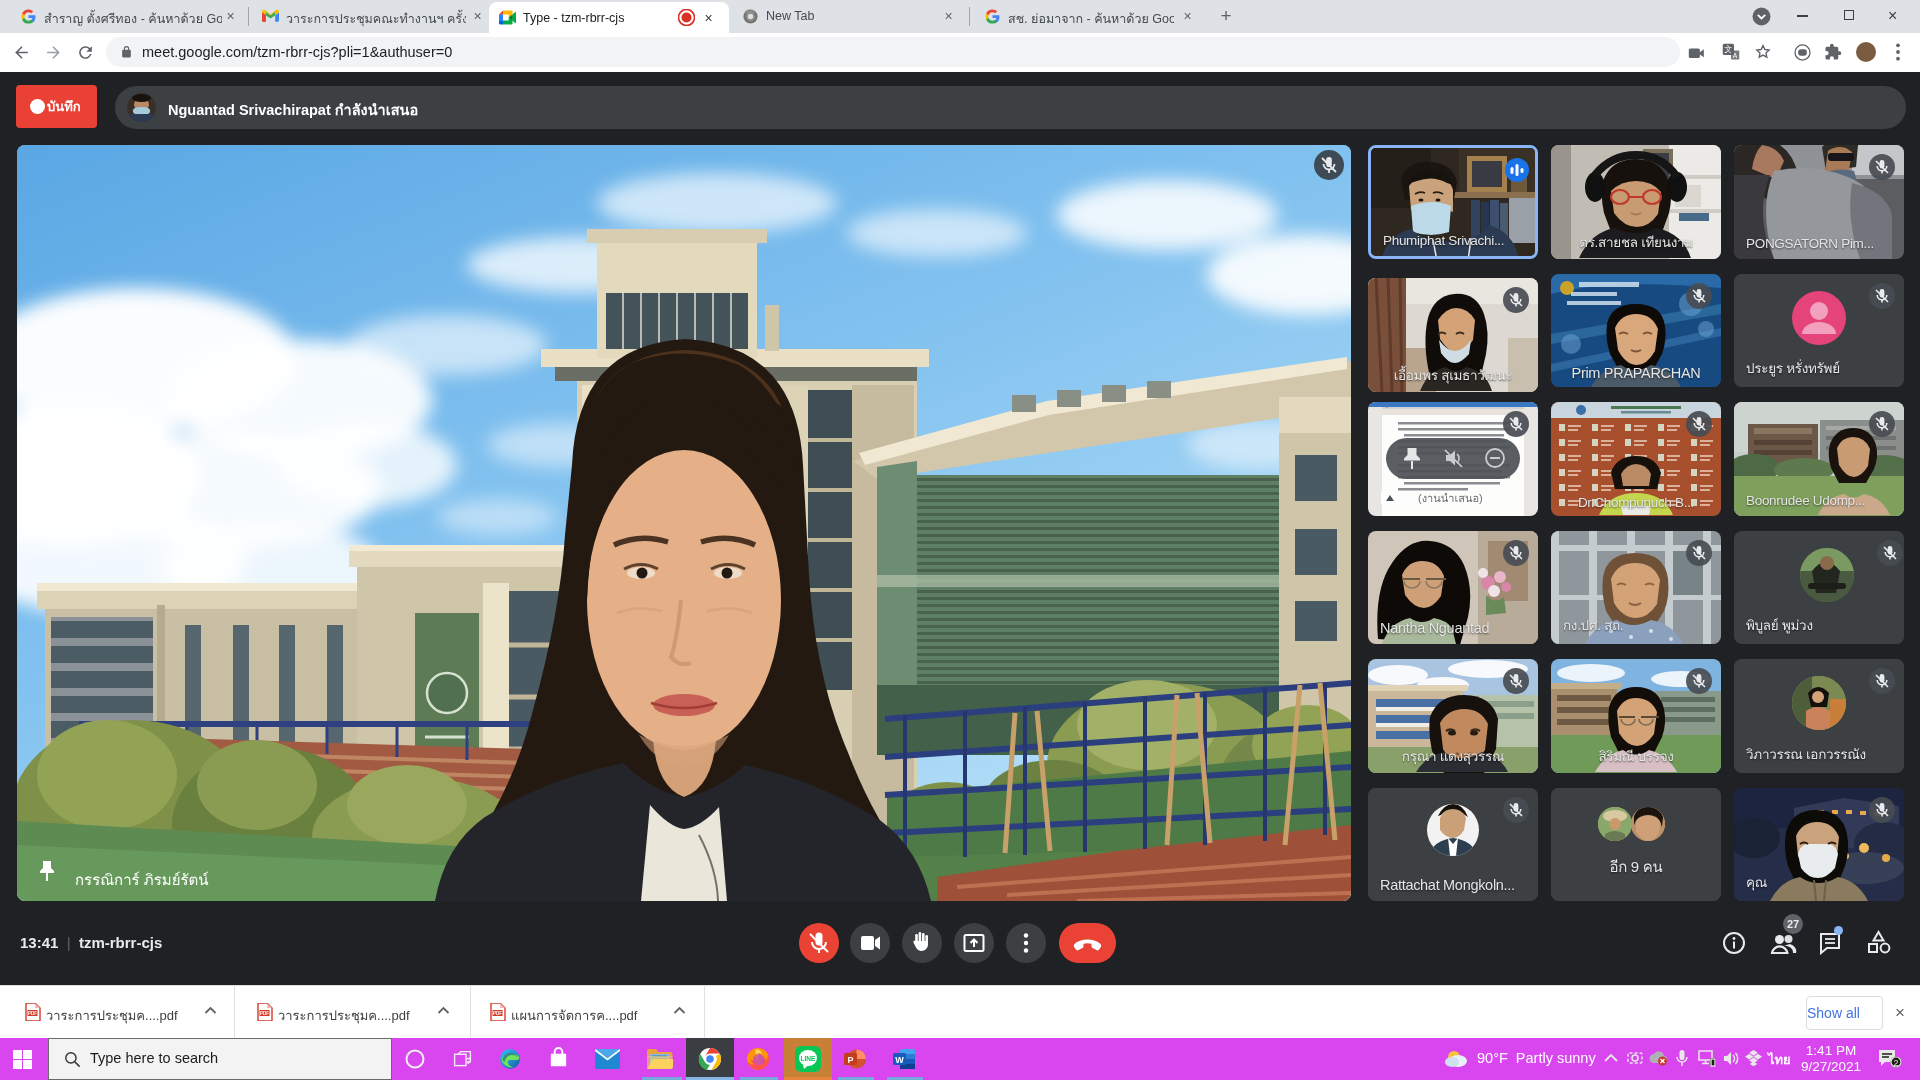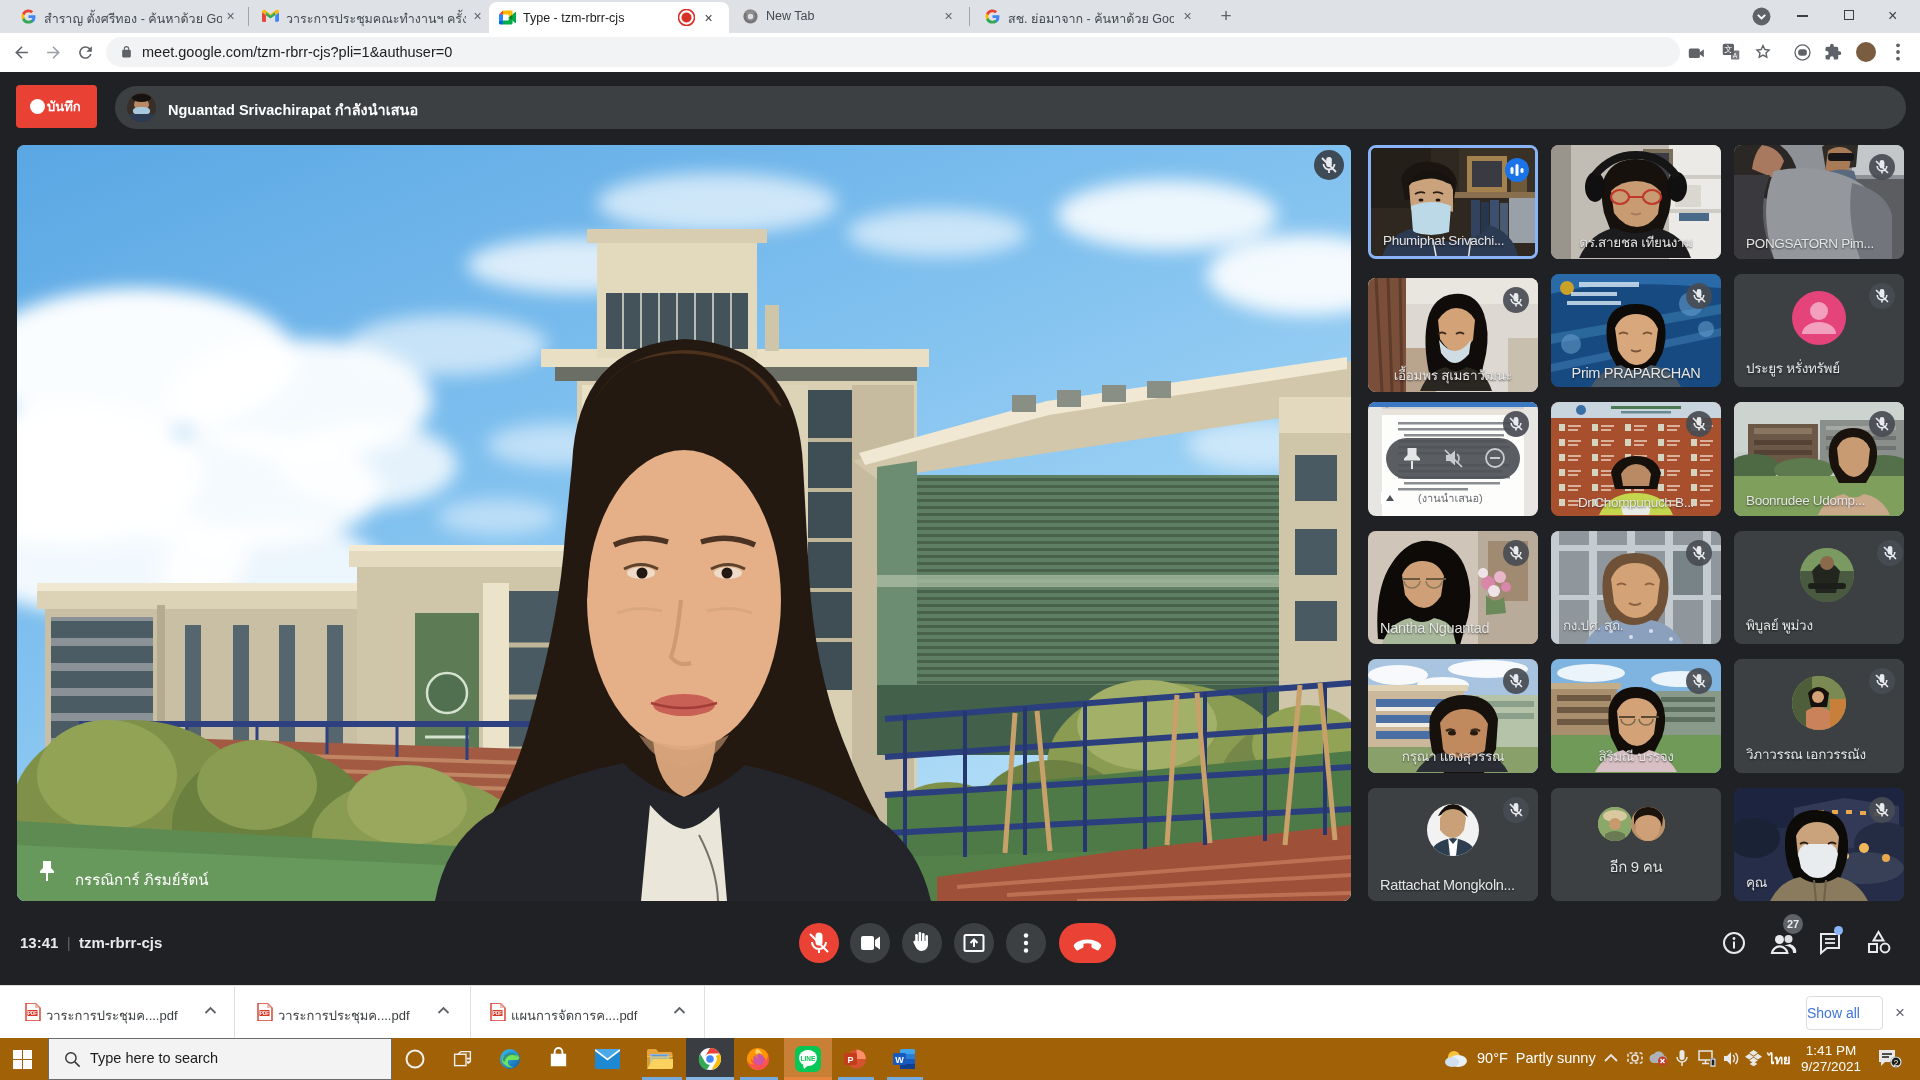--- a/index.html
+++ b/index.html
@@ -28,21 +28,21 @@
 .tname{position:absolute;left:10px;bottom:6px;color:#e5e5e5;font-size:13.5px;font-weight:normal;white-space:nowrap;max-width:152px;overflow:hidden;text-shadow:0 1px 2px rgba(0,0,0,.6);letter-spacing:-0.3px}
 
 #botbar{position:absolute;left:0;top:901px;width:1920px;height:84px;background:#202124}
 #meetcode{position:absolute;left:20px;top:33px;color:#e8eaed;font-size:15px;font-weight:bold}
 
 #dlbar{position:absolute;left:0;top:985px;width:1920px;height:53px;background:#fff;border-top:1px solid #e0e0e0}
 .dlitem{position:absolute;top:0;height:52px;font-size:13px;color:#3c4043}
 .dlsep{position:absolute;top:0;width:1px;height:52px;background:#e0e0e0}
 #showall{position:absolute;left:1806px;top:10px;width:77px;height:34px;border:1px solid #dadce0;border-radius:4px;color:#4175df;font-size:14px;line-height:32px;background:#fff}
 
-#taskbar{position:absolute;left:0;top:1038px;width:1920px;height:42px;background:#a16207}
+#taskbar{position:absolute;left:0;top:1038px;width:1920px;height:42px;background:#d946ef}
 #searchbox{position:absolute;left:48px;top:0;width:344px;height:42px;background:#f3f3f3;border:1px solid #6b6b6b;color:#111;font-size:14.5px}
 #searchbox span{position:absolute;left:41px;top:11px;color:#1b1b1b}
 .tbline{position:absolute;top:39px;height:3px;background:#76a9dc}
 </style></head>
 <body>
 <div id="root">
 
   <div id="tabbar">
     <div class="tab" style="left:8px;width:240px">
       <svg class="abs" style="left:12px;top:8px" width="17" height="17" viewBox="0 0 24 24">

